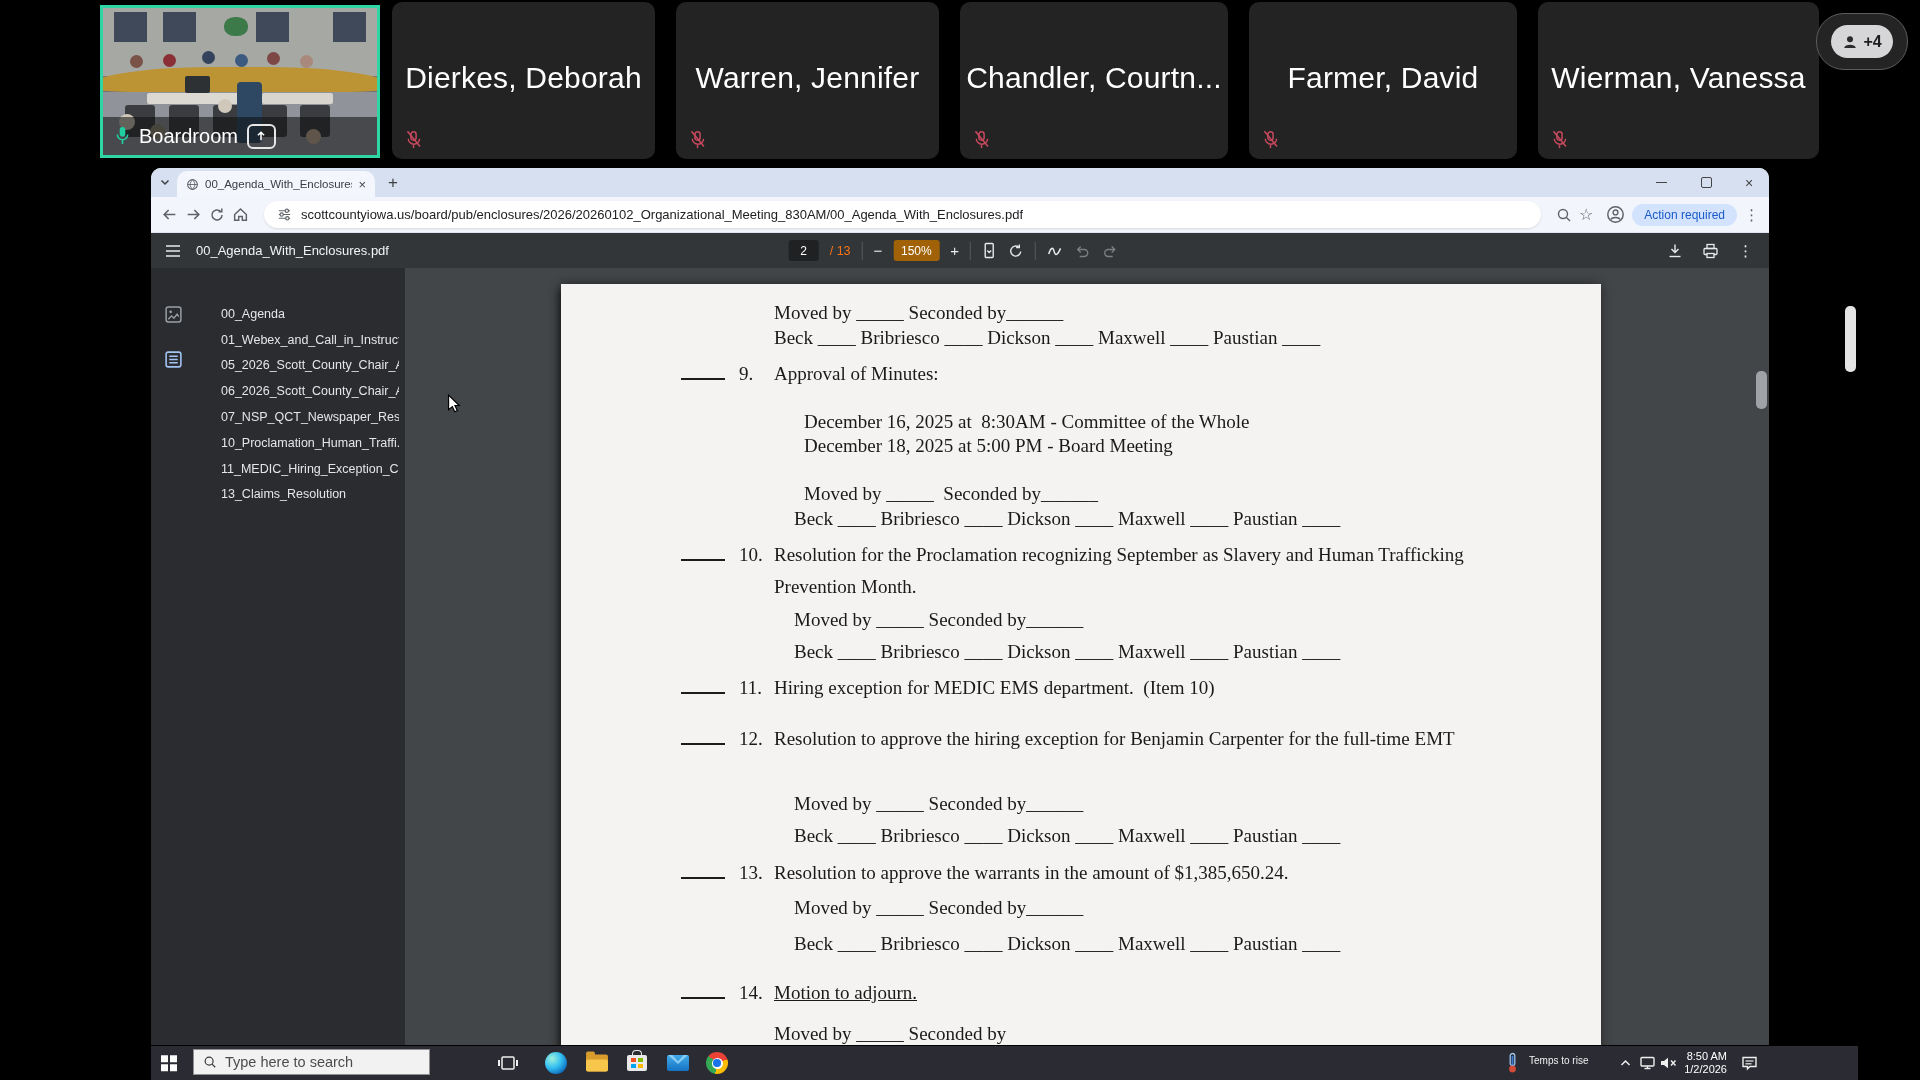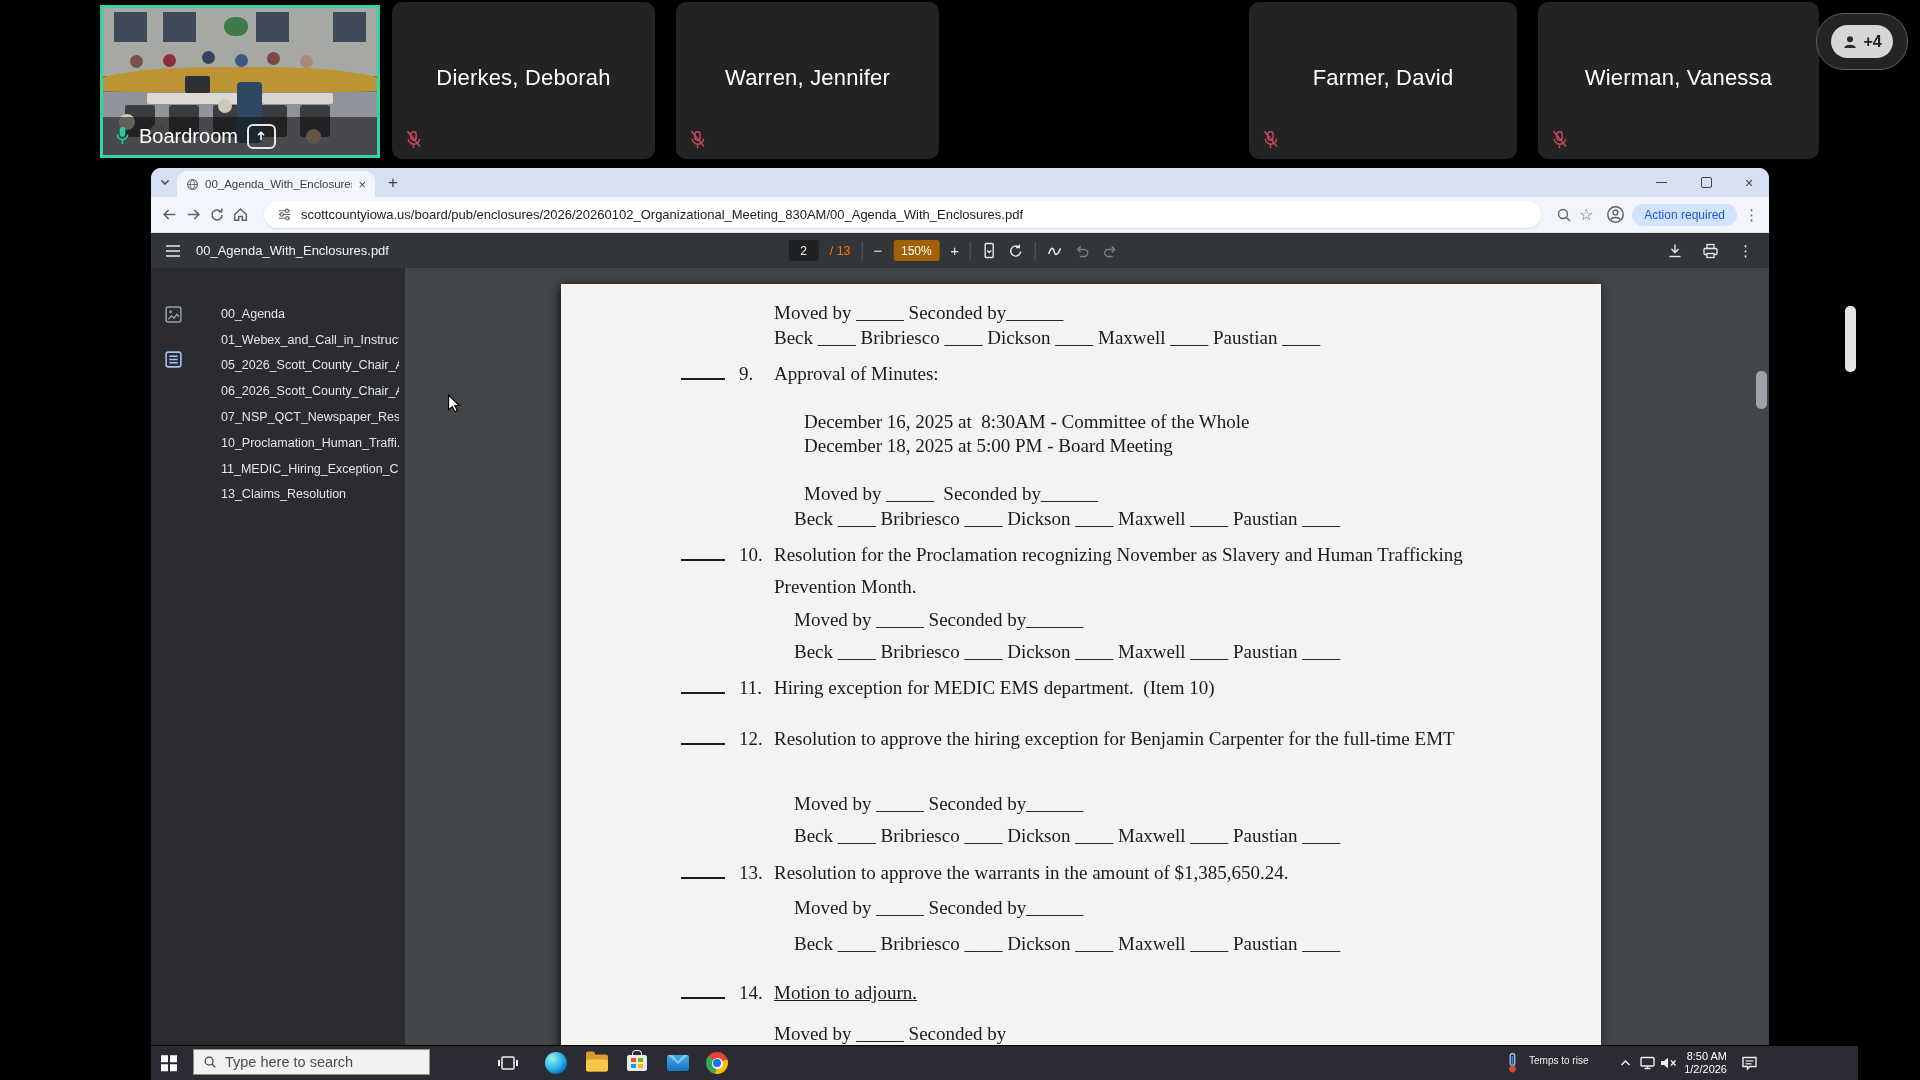--- a/index.html
+++ b/index.html
@@ -3,21 +3,21 @@
 <meta charset="utf-8">
 <style>
   html,body{margin:0;padding:0;background:#000;}
   .stage{position:relative;width:1920px;height:1080px;background:#000;overflow:hidden;
          font-family:"Liberation Sans",sans-serif;}
   .abs{position:absolute;}
 
   
   .tile{position:absolute;top:2px;height:157px;background:#232323;border-radius:10px;}
   .tile-name{position:absolute;left:0;right:0;top:50%;transform:translateY(-60%);
-             text-align:center;color:#fff;font-size:22px;letter-spacing:.2px;}
+             text-align:center;color:#fff;font-size:30px;letter-spacing:.2px;}
   .mic-off{position:absolute;left:12px;bottom:8px;}
   .brd{position:absolute;left:100px;top:5px;width:280px;height:153px;border:3px solid #2fd6a3;
        border-radius:0;background:#6f7276;overflow:hidden;box-sizing:border-box;}
   .brd-label{position:absolute;left:0;right:0;bottom:0;height:38px;background:rgba(12,12,12,.55);
              display:flex;align-items:center;gap:9px;padding:0 12px;}
   .brd-label span.txt{color:#fff;font-size:20px;}
   .sharebox{width:25px;height:21px;border:2px solid #e6e6e6;border-radius:6px;display:flex;
             align-items:center;justify-content:center;}
   .badge-outer{position:absolute;left:1816px;top:13px;width:90px;height:55px;background:#242424;
                border:1px solid #5c5c5c;border-radius:28px;display:flex;align-items:center;justify-content:center;}
@@ -158,20 +158,29 @@
   </div>
   <div class="tile" style="left:676px;width:263px;">
     <div class="tile-name">Warren, Jennifer</div>
     <svg class="mic-off" width="19" height="23" viewBox="0 0 22 24">
       <rect x="8" y="3" width="6" height="10" rx="3" stroke="#c9495e" stroke-width="1.7" fill="none"></rect>
       <path d="M5 11a6.5 6.5 0 0 0 13 0" stroke="#c9495e" stroke-width="1.7" fill="none"></path>
       <line x1="11" y1="18.5" x2="11" y2="22" stroke="#c9495e" stroke-width="1.7"></line>
       <line x1="4" y1="2.5" x2="18.5" y2="20" stroke="#c9495e" stroke-width="1.8"></line>
     </svg>
   </div>
+  <div class="tile" style="left:960px;width:268px;">
+    <div class="tile-name">Chandler, Courtn...</div>
+    <svg class="mic-off" width="19" height="23" viewBox="0 0 22 24">
+      <rect x="8" y="3" width="6" height="10" rx="3" stroke="#c9495e" stroke-width="1.7" fill="none"></rect>
+      <path d="M5 11a6.5 6.5 0 0 0 13 0" stroke="#c9495e" stroke-width="1.7" fill="none"></path>
+      <line x1="11" y1="18.5" x2="11" y2="22" stroke="#c9495e" stroke-width="1.7"></line>
+      <line x1="4" y1="2.5" x2="18.5" y2="20" stroke="#c9495e" stroke-width="1.8"></line>
+    </svg>
+  </div>
   <div class="tile" style="left:1249px;width:268px;">
     <div class="tile-name">Farmer, David</div>
     <svg class="mic-off" width="19" height="23" viewBox="0 0 22 24">
       <rect x="8" y="3" width="6" height="10" rx="3" stroke="#c9495e" stroke-width="1.7" fill="none"></rect>
       <path d="M5 11a6.5 6.5 0 0 0 13 0" stroke="#c9495e" stroke-width="1.7" fill="none"></path>
       <line x1="11" y1="18.5" x2="11" y2="22" stroke="#c9495e" stroke-width="1.7"></line>
       <line x1="4" y1="2.5" x2="18.5" y2="20" stroke="#c9495e" stroke-width="1.8"></line>
     </svg>
   </div>
   <div class="tile" style="left:1538px;width:281px;">
@@ -366,21 +375,21 @@
 
       <div class="content">
         <div class="page">
           <div class="dl" style="left:213px;top:18px;">Moved by _____ Seconded by______</div>
           <div class="dl" style="left:213px;top:43px;">Beck ____ Bribriesco ____ Dickson ____ Maxwell ____ Paustian ____</div>
           <div class="dl" style="left:120px;top:79px;"><span class="blank"></span><span class="num">9.</span><span>Approval of Minutes:</span></div>
           <div class="dl" style="left:243px;top:127px;">December 16, 2025 at  8:30AM - Committee of the Whole</div>
           <div class="dl" style="left:243px;top:151px;">December 18, 2025 at 5:00 PM - Board Meeting</div>
           <div class="dl" style="left:243px;top:199px;">Moved by _____  Seconded by______</div>
           <div class="dl" style="left:233px;top:224px;">Beck ____ Bribriesco ____ Dickson ____ Maxwell ____ Paustian ____</div>
-          <div class="dl" style="left:120px;top:260px;"><span class="blank"></span><span class="num">10.</span><span>Resolution for the Proclamation recognizing November as Slavery and Human Trafficking</span></div>
+          <div class="dl" style="left:120px;top:260px;"><span class="blank"></span><span class="num">10.</span><span>Resolution for the Proclamation recognizing September as Slavery and Human Trafficking</span></div>
           <div class="dl" style="left:213px;top:292px;">Prevention Month.</div>
           <div class="dl" style="left:233px;top:325px;">Moved by _____ Seconded by______</div>
           <div class="dl" style="left:233px;top:357px;">Beck ____ Bribriesco ____ Dickson ____ Maxwell ____ Paustian ____</div>
           <div class="dl" style="left:120px;top:393px;"><span class="blank"></span><span class="num">11.</span><span>Hiring exception for MEDIC EMS department.  (Item 10)</span></div>
           <div class="dl" style="left:120px;top:444px;"><span class="blank"></span><span class="num">12.</span><span>Resolution to approve the hiring exception for Benjamin Carpenter for the full-time EMT</span></div>
           <div class="dl" style="left:233px;top:509px;">Moved by _____ Seconded by______</div>
           <div class="dl" style="left:233px;top:541px;">Beck ____ Bribriesco ____ Dickson ____ Maxwell ____ Paustian ____</div>
           <div class="dl" style="left:120px;top:578px;"><span class="blank"></span><span class="num">13.</span><span>Resolution to approve the warrants in the amount of $1,385,650.24.</span></div>
           <div class="dl" style="left:233px;top:613px;">Moved by _____ Seconded by______</div>
           <div class="dl" style="left:233px;top:649px;">Beck ____ Bribriesco ____ Dickson ____ Maxwell ____ Paustian ____</div>

